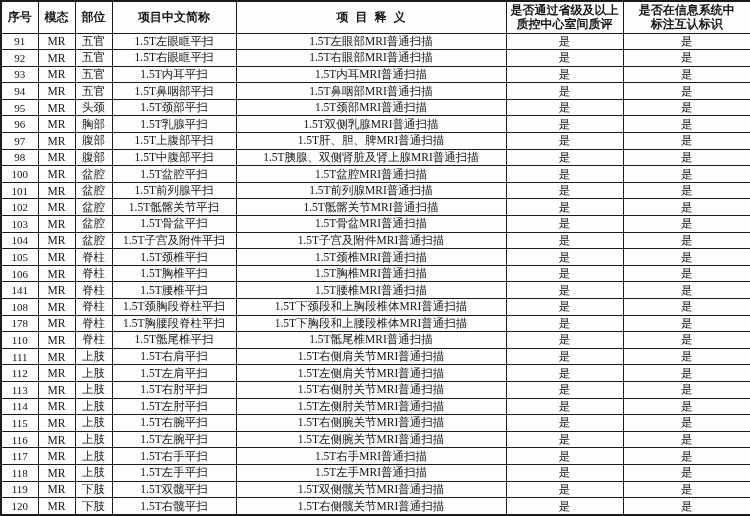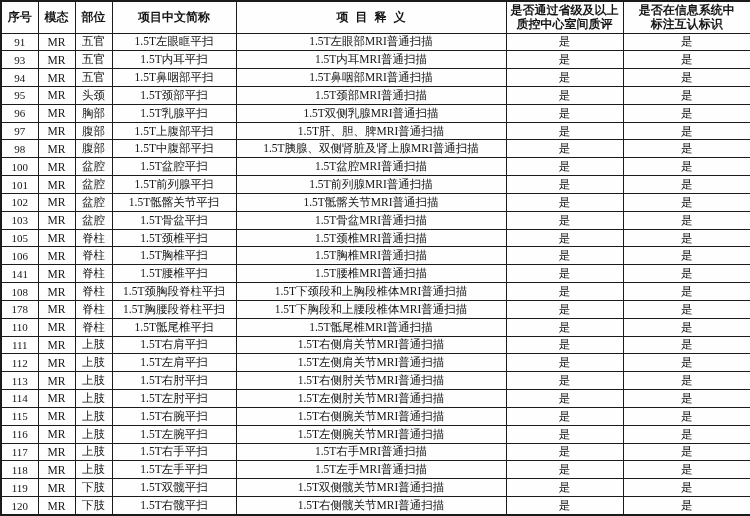--- a/index.html
+++ b/index.html
@@ -64,20 +64,29 @@
       <tr>
         <td class="num">91</td>
         <td>MR</td>
         <td>五官</td>
         <td>1.5T左眼眶平扫</td>
         <td>1.5T左眼部MRI普通扫描</td>
         <td>是</td>
         <td>是</td>
       </tr>
       <tr>
+        <td class="num">92</td>
+        <td>MR</td>
+        <td>五官</td>
+        <td>1.5T右眼眶平扫</td>
+        <td>1.5T右眼部MRI普通扫描</td>
+        <td>是</td>
+        <td>是</td>
+      </tr>
+      <tr>
         <td class="num">93</td>
         <td>MR</td>
         <td>五官</td>
         <td>1.5T内耳平扫</td>
         <td>1.5T内耳MRI普通扫描</td>
         <td>是</td>
         <td>是</td>
       </tr>
       <tr>
         <td class="num">94</td>
@@ -150,20 +159,29 @@
         <td>1.5T骶髂关节MRI普通扫描</td>
         <td>是</td>
         <td>是</td>
       </tr>
       <tr>
         <td class="num">103</td>
         <td>MR</td>
         <td>盆腔</td>
         <td>1.5T骨盆平扫</td>
         <td>1.5T骨盆MRI普通扫描</td>
+        <td>是</td>
+        <td>是</td>
+      </tr>
+      <tr>
+        <td class="num">104</td>
+        <td>MR</td>
+        <td>盆腔</td>
+        <td>1.5T子宫及附件平扫</td>
+        <td>1.5T子宫及附件MRI普通扫描</td>
         <td>是</td>
         <td>是</td>
       </tr>
       <tr>
         <td class="num">105</td>
         <td>MR</td>
         <td>脊柱</td>
         <td>1.5T颈椎平扫</td>
         <td>1.5T颈椎MRI普通扫描</td>
         <td>是</td>

